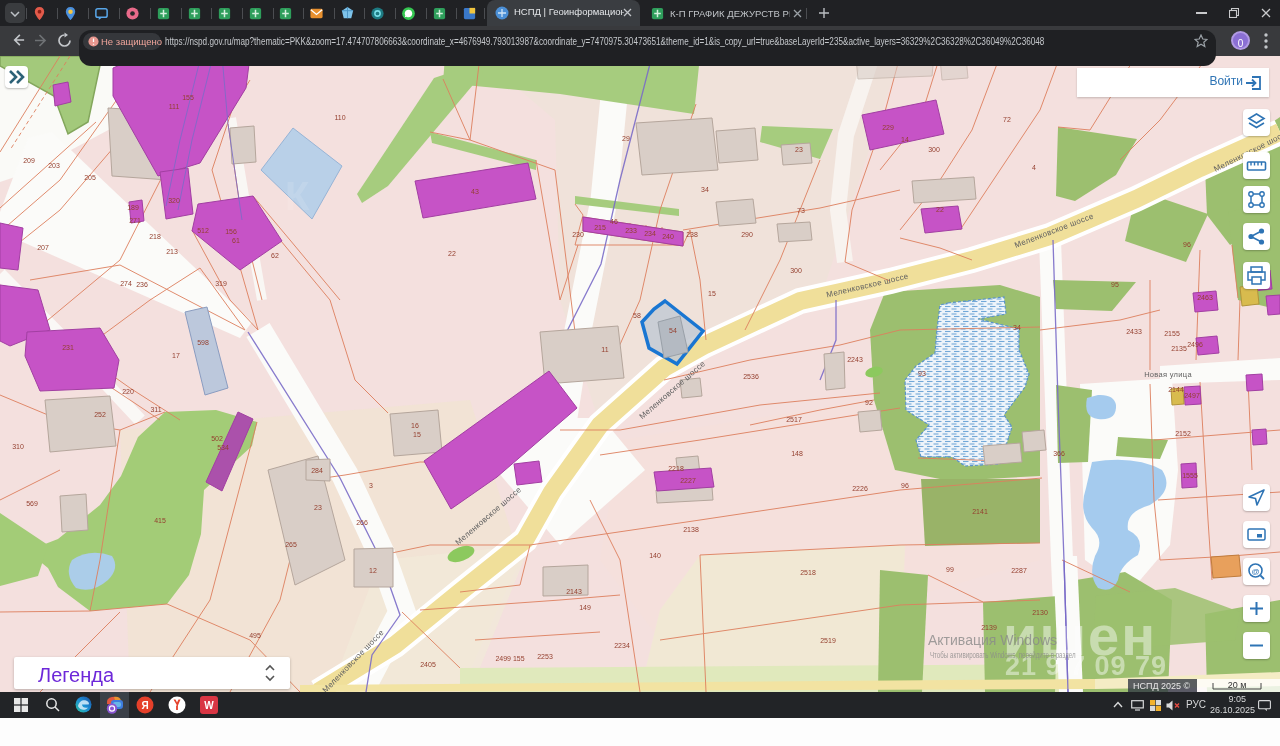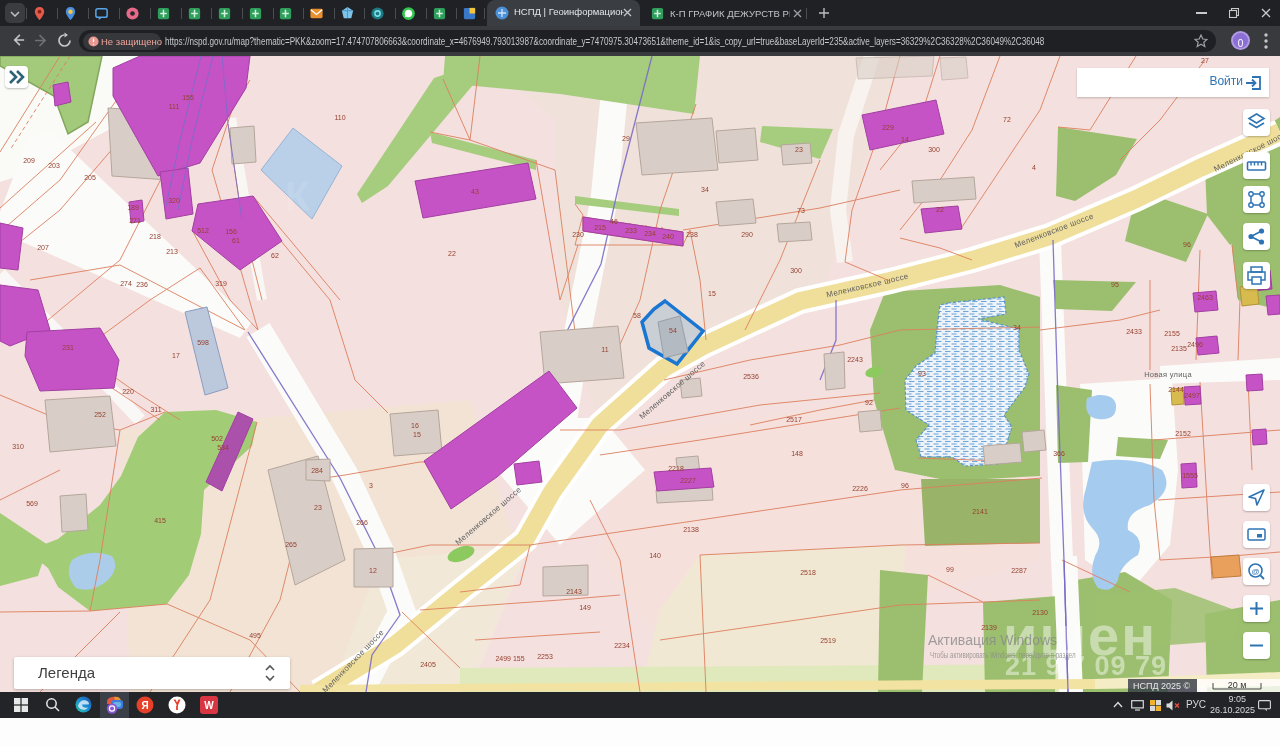--- a/index.html
+++ b/index.html
@@ -1,21 +1,21 @@
 <!DOCTYPE html>
 <html><head>
 <meta charset="utf-8">
 <style>
 html,body{margin:0;padding:0;width:1280px;height:746px;overflow:hidden;background:#fff;
 font-family:"Liberation Sans",sans-serif;}
 #page{position:relative;width:1280px;height:746px;}
 
 #tabbar{position:absolute;left:0;top:0;width:1280px;height:26px;background:#202124;}
 #toolbar{position:absolute;left:0;top:26px;width:1280px;height:30px;background:#393a3d;}
-#urlpill{position:absolute;left:79px;top:4px;width:1137px;height:22px;border-radius:12px;background:#1f2023;overflow:hidden;}
+#urlpill{position:absolute;left:79px;top:4px;width:1137px;height:36px;border-radius:12px;background:#1f2023;overflow:hidden;}
 .sep{position:absolute;top:8px;width:1px;height:11px;background:#4b4d51;}
 .pin{position:absolute;top:6px;width:15px;height:15px;}
 .navic{position:absolute;top:6px;color:#c3c6ca;font-size:15px;}
 #activetab{position:absolute;left:487px;top:0px;width:153px;height:26px;background:#3a3d41;border-radius:8px 8px 0 0;}
 
 #map{position:absolute;left:0;top:56px;width:1280px;height:636px;background:#f4e0de;}
 
 .wbtn{position:absolute;background:#fff;border-radius:4px;box-shadow:0 1px 2px rgba(0,0,0,.25);}
 
 #taskbar{position:absolute;left:0;top:692px;width:1280px;height:26px;background:#222427;}
@@ -437,21 +437,21 @@
         <path d="M17.5 17.5 L21 21" stroke="#2e74b5" stroke-width="1.8"></path>
         <text x="12.5" y="15.5" font-size="8" fill="#2e74b5" text-anchor="middle" font-family="Liberation Sans,sans-serif">@</text>
       </svg></div>
 <div class="wbtn" style="left:1243px;top:595px;width:27px;height:27px;"><svg width="27" height="27" viewBox="0 0 27 27">
         <path d="M13.5 7 V20 M7 13.5 H20" stroke="#2e74b5" stroke-width="2"></path>
       </svg></div>
 <div class="wbtn" style="left:1243px;top:632px;width:27px;height:27px;"><svg width="27" height="27" viewBox="0 0 27 27">
         <path d="M7 13.5 H20" stroke="#2e74b5" stroke-width="2"></path>
       </svg></div>
 <div style="position:absolute;left:14px;top:657px;width:276px;height:32px;background:#fff;border-radius:2px;box-shadow:0 1px 3px rgba(0,0,0,.25);">
-<span style="position:absolute;left:24px;top:7px;font-size:15px;color:#404040;">Легенда</span>
+<span style="position:absolute;left:24px;top:7px;font-size:20px;color:#6d28d9;">Легенда</span>
 <svg style="position:absolute;right:14px;top:7px;" width="12" height="18" viewBox="0 0 12 18">
         <path d="M2 6 L6 2 L10 6 M2 12 L6 16 L10 12" stroke="#555" stroke-width="1.6" fill="none"></path>
       </svg>
     </div>
 <div id="tabbar">
 <div style="position:absolute;left:5px;top:3px;width:20px;height:20px;background:#3a3c3f;border-radius:5px;"><svg width="10" height="6" viewBox="0 0 10 6" style="margin:7px 0 0 5px;">
           <path d="M1 1 L5 5 L9 1" stroke="#bdc1c6" stroke-width="1.5" fill="none"></path>
         </svg></div>
 <svg class="pin" style="left:32px;" viewBox="0 0 16 16">
         <path d="M8 1 C11 1 13 3.2 13 6 C13 9.5 8 15 8 15 C8 15 3 9.5 3 6 C3 3.2 5 1 8 1 Z" fill="#e25a4a"></path>

